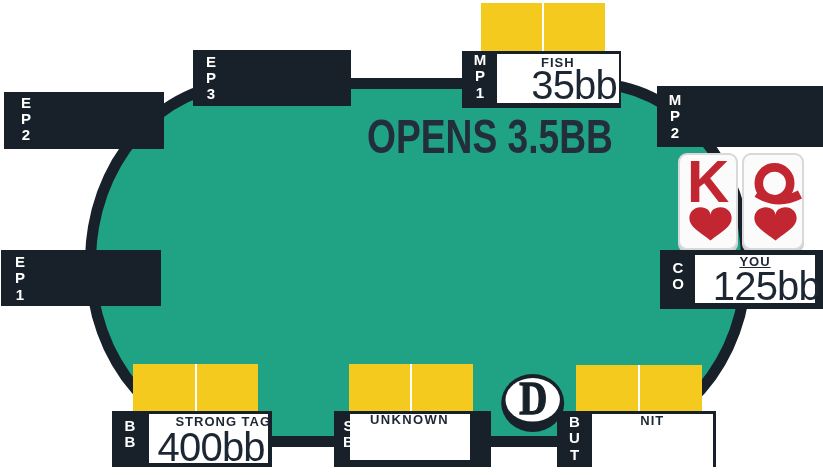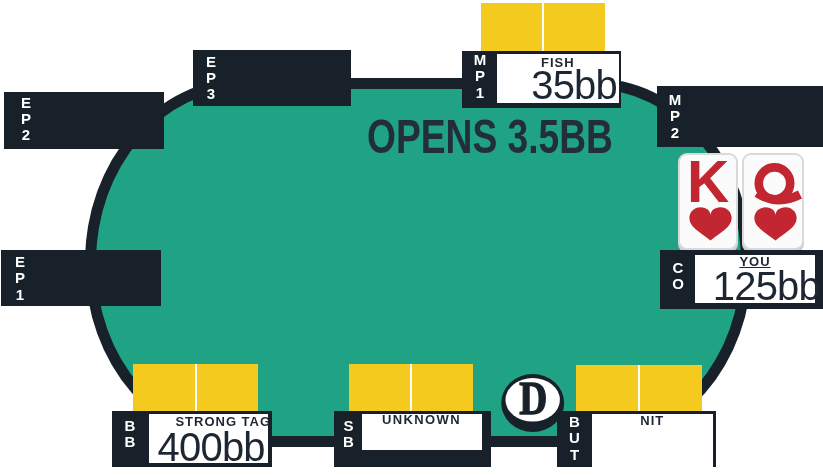--- a/index.html
+++ b/index.html
@@ -125,21 +125,21 @@
     <div class="cardback" style="width:61px;"></div>
       <div class="divider"></div>
       <div class="cardback" style="width:61px;"></div>
   </div>
 
   <div class="seat" style="left:333.5px;top:410.5px;width:157px;height:56px;">
 
     <div class="pos" style="left:5px;top:7.5px;">S
 B</div>
 
-    <div class="info" style="left:28px;top:3.5px;width:120px;height:36px;">
+    <div class="info" style="left:16px;top:3.5px;width:120px;height:46px;">
       <div class="name" style="top:-1.8px;letter-spacing:1.4px;">UNKNOWN</div>
     </div>
   </div>
 
   <div class="cards" style="left:576px;top:364.5px;width:126px;height:46px;">
     <div class="cardback" style="width:62px;"></div>
       <div class="divider"></div>
       <div class="cardback" style="width:62px;"></div>
   </div>
 

